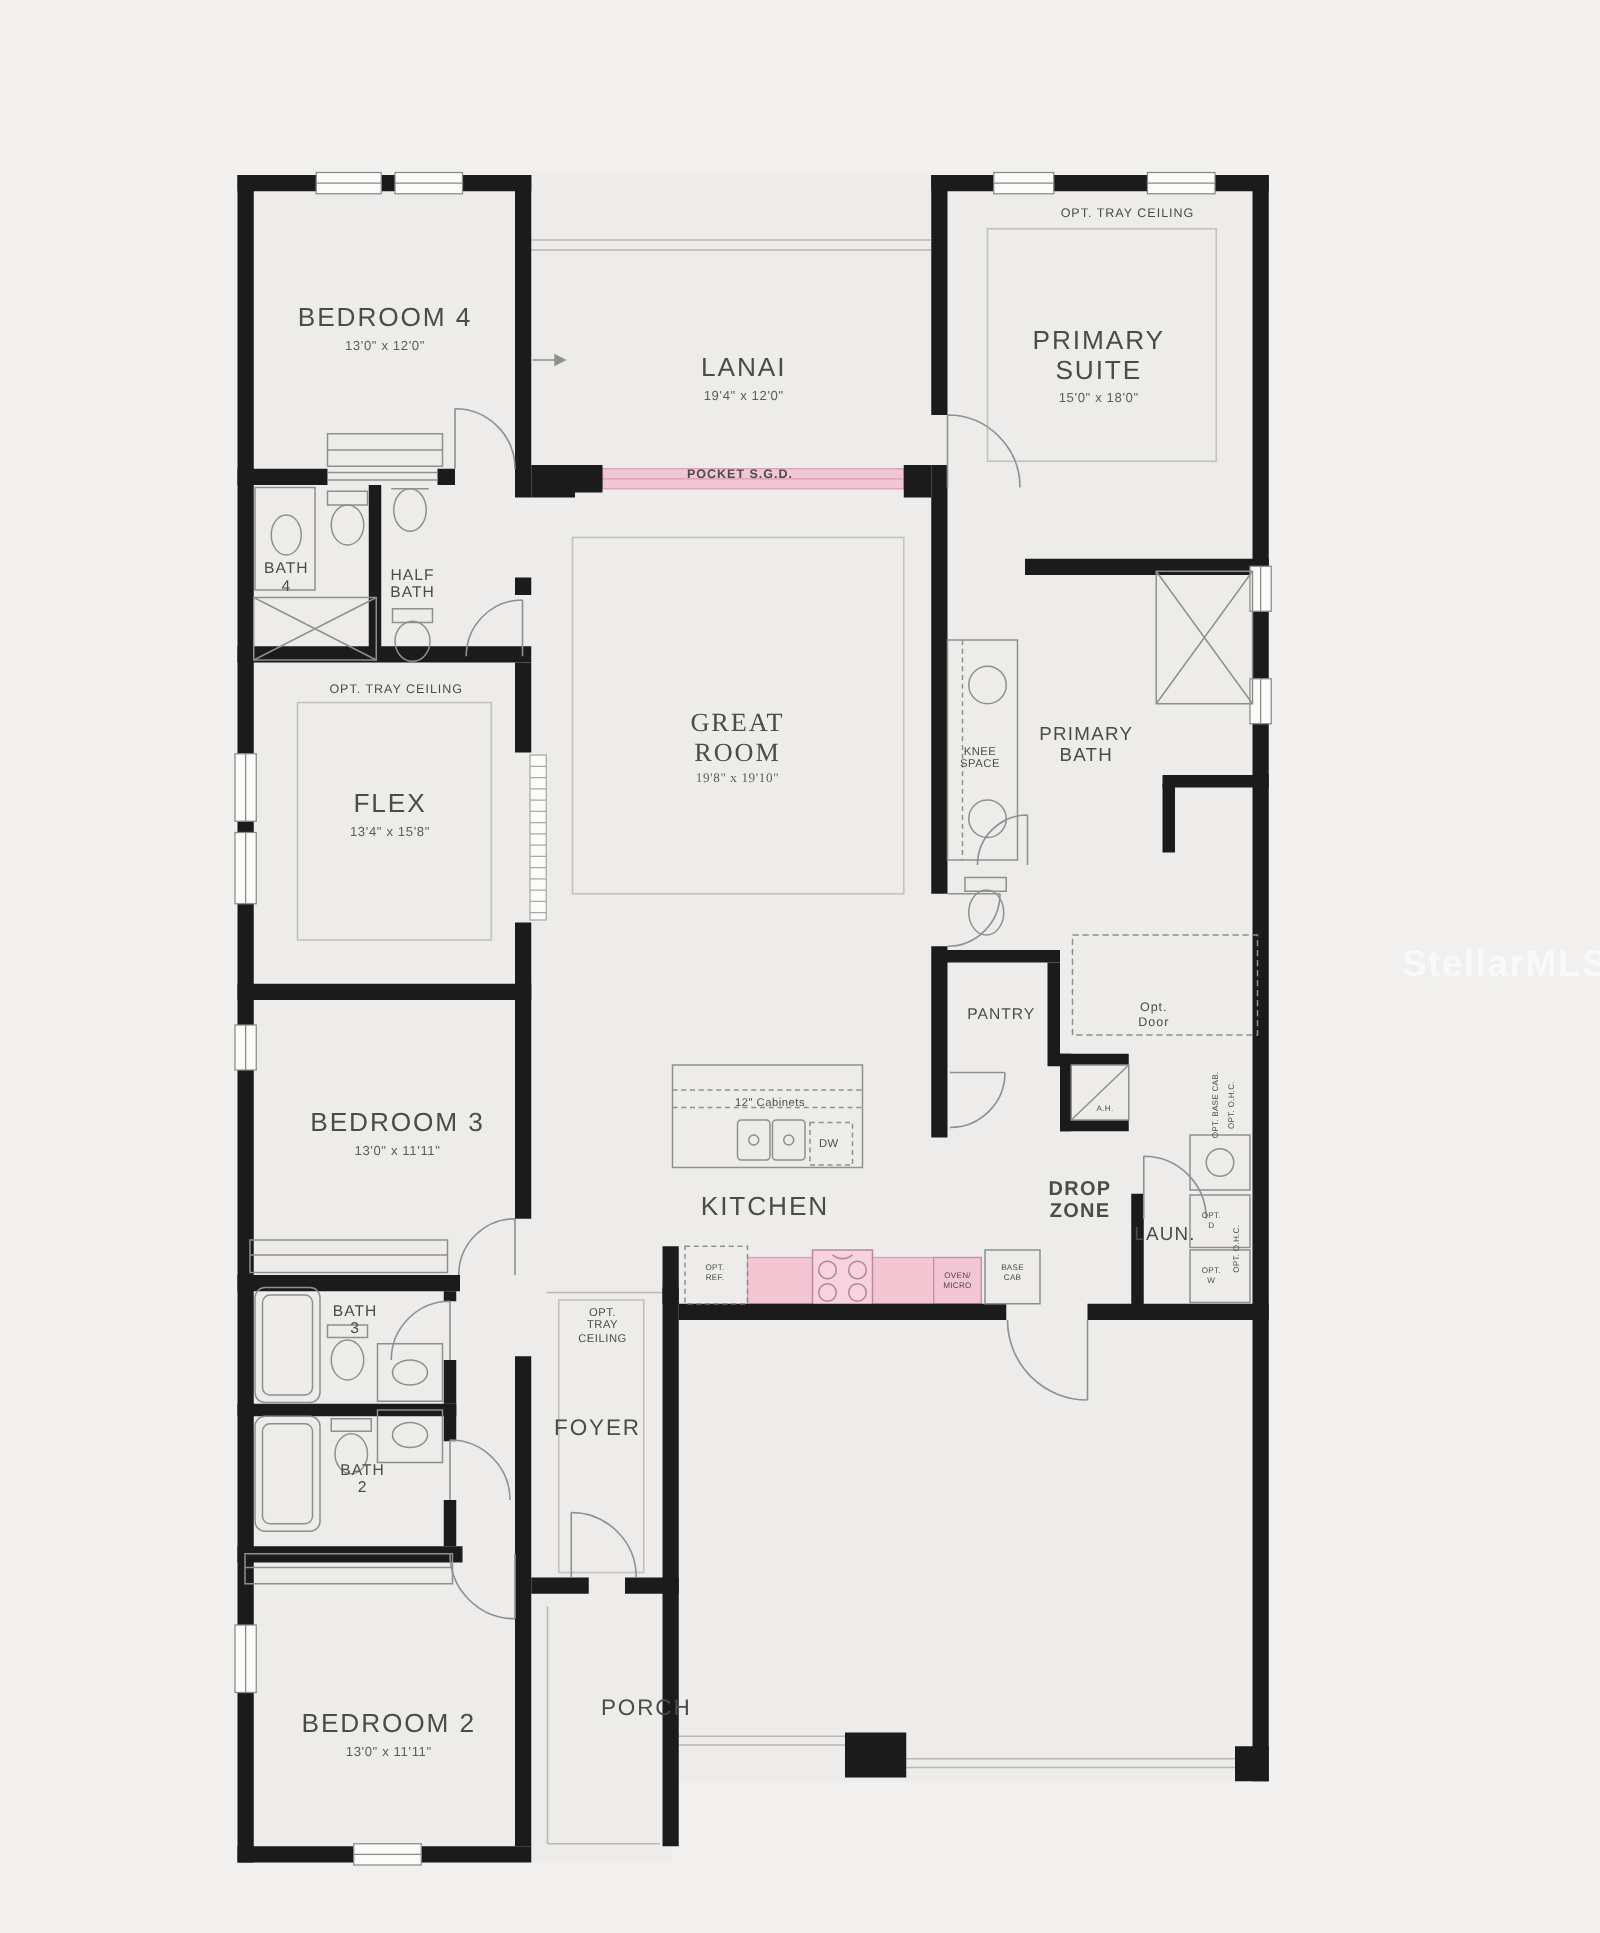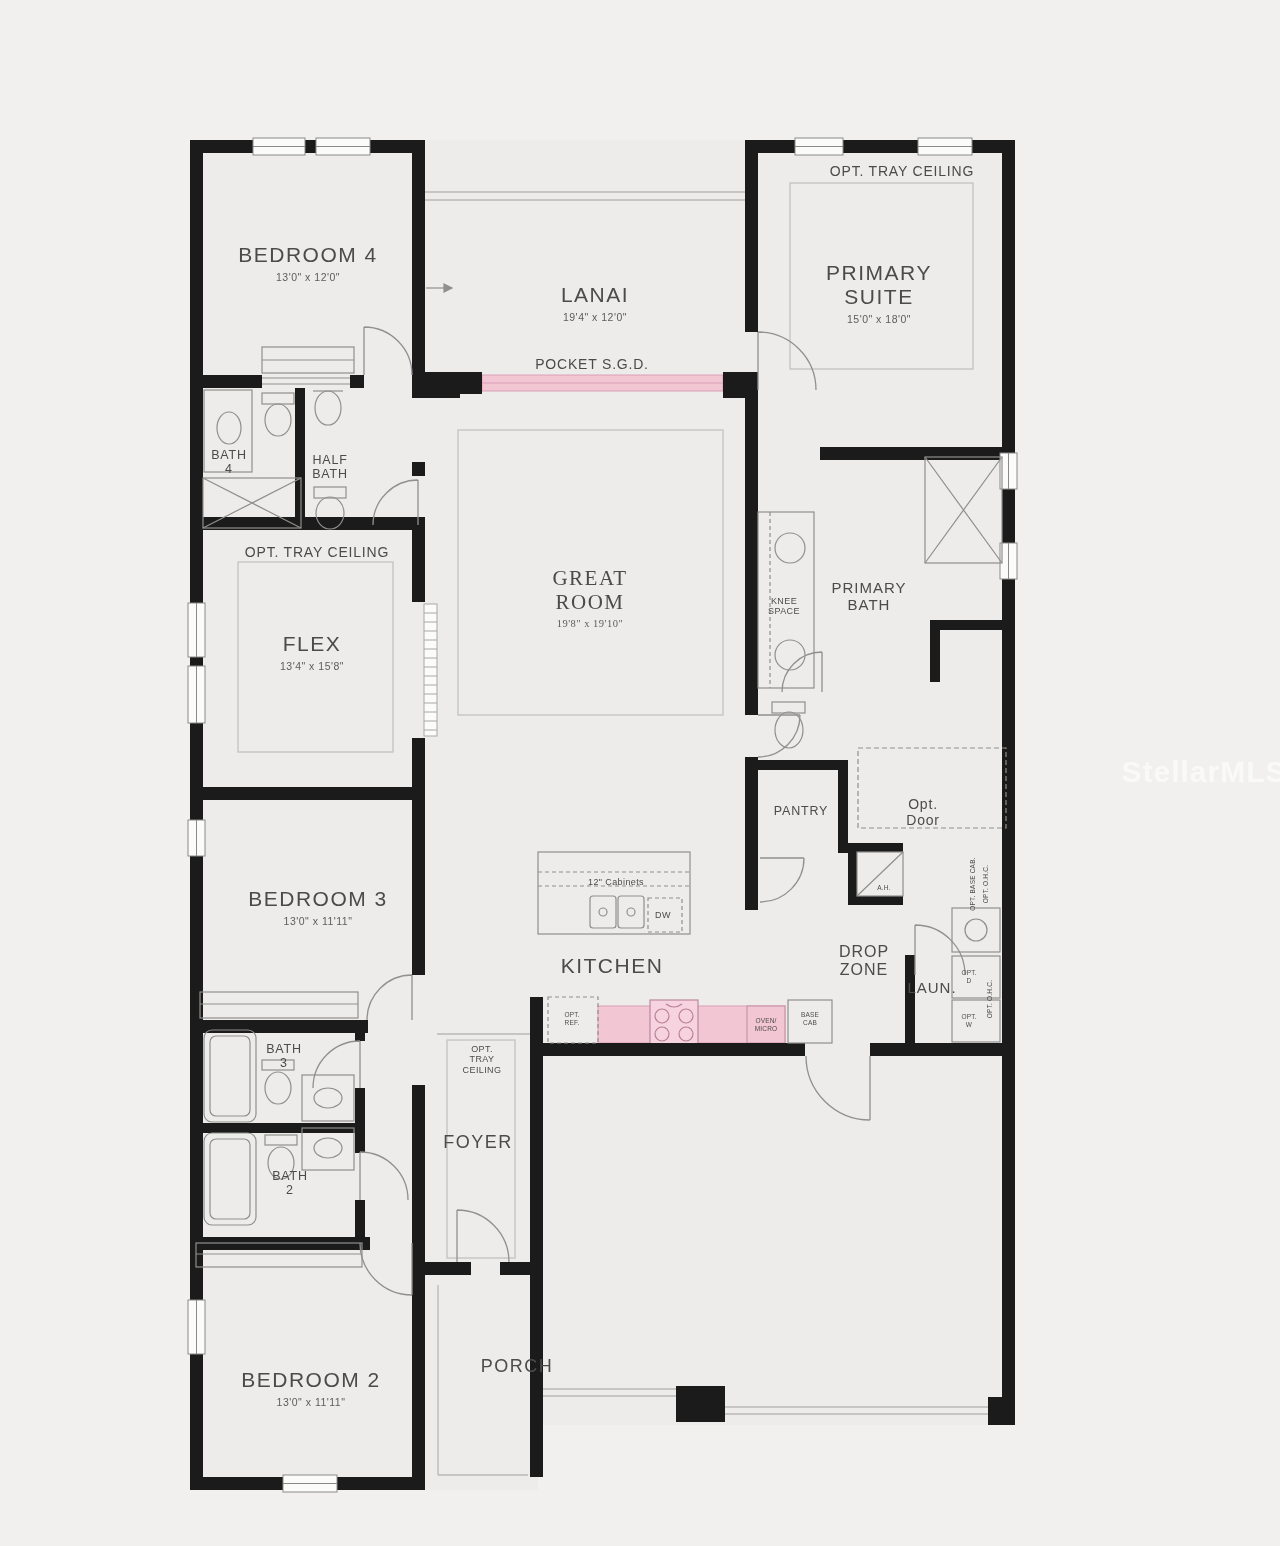--- a/index.html
+++ b/index.html
@@ -6,23 +6,23 @@
   .canvas{position:relative;width:1280px;height:1546px;background:#f1f0ee;overflow:hidden;
           font-family:"Liberation Sans", sans-serif;}
   .plan-svg{position:absolute;left:0;top:0;}
   .lbl{position:absolute;transform:translate(-50%,-50%);text-align:center;color:#4b4b49;
        letter-spacing:1.5px;line-height:1.15;white-space:nowrap;}
   .lbl span{display:block;}
   .xl{font-size:21px;}
   .xl2{font-size:23px;}
   .lg{font-size:18px;}
   .md{font-size:15px;letter-spacing:1px;}
-  .md2{font-size:16px;letter-spacing:1px;}
+  .md2{font-size:16px;letter-spacing:1px;font-weight:bold;}
   .sm{font-size:12.5px;letter-spacing:.8px;}
-  .xs{font-size:14px;letter-spacing:.8px;}
+  .xs{font-size:10px;letter-spacing:.8px;}
   .xxs{font-size:9px;letter-spacing:.4px;}
   .micro{font-size:6.5px;letter-spacing:.2px;line-height:1.2;}
   .dims{font-size:10.5px;letter-spacing:.5px;color:#5c5c5a;margin-top:4px;}
   .vert{transform:translate(-50%,-50%) rotate(-90deg);}
   .watermark{position:absolute;transform:translate(-50%,-50%);font-size:30px;font-weight:bold;
              color:rgba(255,255,255,.62);letter-spacing:1px;}
 </style>
 </head>
 <body>
 
@@ -234,21 +234,21 @@
 <div class="lbl xl" style="left:308px;top:263px;">
   <span>BEDROOM 4</span>
   <span class="dims">13'0" x 12'0"</span>
 </div>
 
 <div class="lbl xl" style="left:595px;top:303px;">
   <span>LANAI</span>
   <span class="dims">19'4" x 12'0"</span>
 </div>
 
-<div class="lbl xs" style="left:592px;top:364px;">
+<div class="lbl xs" style="left:592px;top:380px;font-weight:bold;">
   <span>POCKET S.G.D.</span>
 </div>
 
 <div class="lbl xs" style="left:902px;top:171px;">
   <span>OPT. TRAY CEILING</span>
 </div>
 
 <div class="lbl xl" style="left:879px;top:293px;">
   <span>PRIMARY</span>
   <span>SUITE</span>

